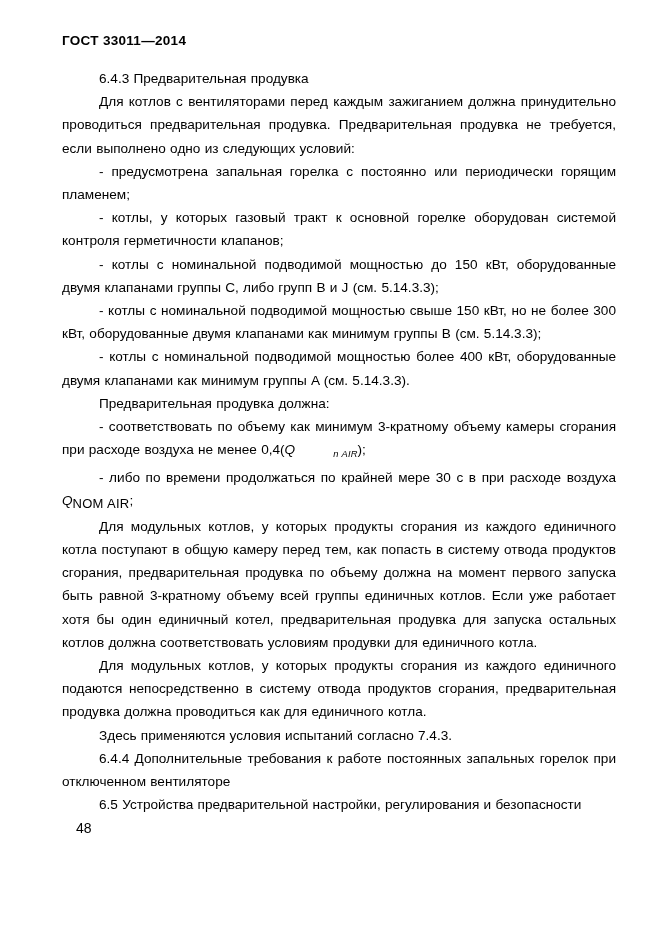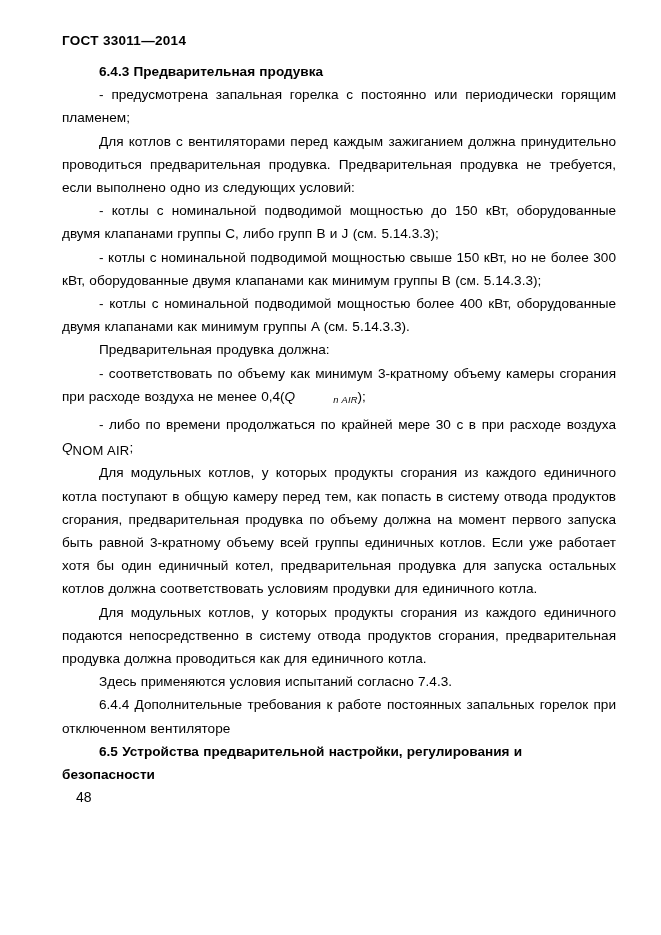--- a/index.html
+++ b/index.html
@@ -17,37 +17,37 @@
   .page {
     box-sizing: border-box;
     width: 661px;
     height: 935px;
     padding: 33px 45px 0 62px;
   }
   .doc-header {
     font-size: 13.5px;
     font-weight: bold;
     letter-spacing: 0.3px;
-    margin-bottom: 12px;
+    margin-bottom: 19px;
   }
   .doc-body p {
     margin: 0;
     font-size: 13.6px;
     line-height: 23.2px;
     text-align: justify;
     text-indent: 37px;
     word-spacing: 0.5px;
   }
   .doc-body p.heading {
     font-weight: bold;
     text-align: left;
   }
   
   .s-n { }
-  .s-b { font-weight: bold; }
+  .s-b { font-weight: normal; }
   .s-i { font-style: italic; }
   .s-sub {
     font-size: 13px;
     vertical-align: -2.5px;
     letter-spacing: 0.2px;
   }
   .s-subi {
     font-size: 9.3px;
     vertical-align: -2.5px;
     font-style: italic;
@@ -62,22 +62,23 @@
   }
 </style>
 </head>
 <body>
 
 <div class="page">
   <div class="doc-header">ГОСТ 33011—2014</div>
 
   <main class="doc-body">
       <p class="heading"><span class="s-b">6.4.3 Предварительная продувка</span></p>
+      <p class="paragraph"><span class="s-n">Для котлов с вентиляторами перед каждым зажиганием должна принудительно проводиться предварительная продувка. Предварительная продувка не требуется, если выполнено одно из следующих условий:</span></p>
       <p class="paragraph"><span class="s-n">- предусмотрена запальная горелка с постоянно или периодически горящим пламенем;</span></p>
-      <p class="paragraph"><span class="s-n">Для котлов с вентиляторами перед каждым зажиганием должна принудительно проводиться предварительная продувка. Предварительная продувка не требуется, если выполнено одно из следующих условий:</span></p>
+      <p class="paragraph"><span class="s-n">- котлы, у которых газовый тракт к основной горелке оборудован системой контроля герметичности клапанов;</span></p>
       <p class="paragraph"><span class="s-n">- котлы с номинальной подводимой мощностью до 150 кВт, оборудованные двумя клапанами группы C, либо групп B и J (см. 5.14.3.3);</span></p>
       <p class="paragraph"><span class="s-n">- котлы с номинальной подводимой мощностью свыше 150 кВт, но не более 300 кВт, оборудованные двумя клапанами как минимум группы B (см. 5.14.3.3);</span></p>
       <p class="paragraph"><span class="s-n">- котлы с номинальной подводимой мощностью более 400 кВт, оборудованные двумя клапанами как минимум группы A (см. 5.14.3.3).</span></p>
       <p class="paragraph"><span class="s-n">Предварительная продувка должна:</span></p>
       <p class="paragraph"><span class="s-n">- соответствовать по объему как минимум 3-кратному объему камеры сгорания при расходе воздуха не менее 0,4(</span><span class="s-i">Q</span><span class="s-subi">n AIR</span><span class="s-n">);</span></p>
       <p class="paragraph"><span class="s-n">- либо по времени продолжаться по крайней мере 30 с в при расходе воздуха </span><span class="s-i">Q</span><span class="s-sub">NOM AIR</span><span class="s-n">;</span></p>
       <p class="paragraph"><span class="s-n">Для модульных котлов, у которых продукты сгорания из каждого единичного котла поступают в общую камеру перед тем, как попасть в систему отвода продуктов сгорания, предварительная продувка по объему должна на момент первого запуска быть равной 3-кратному объему всей группы единичных котлов. Если уже работает хотя бы один единичный котел, предварительная продувка для запуска остальных котлов должна соответствовать условиям продувки для единичного котла.</span></p>
       <p class="paragraph"><span class="s-n">Для модульных котлов, у которых продукты сгорания из каждого единичного подаются непосредственно в систему отвода продуктов сгорания, предварительная продувка должна проводиться как для единичного котла.</span></p>
       <p class="paragraph"><span class="s-n">Здесь применяются условия испытаний согласно 7.4.3.</span></p>
       <p class="paragraph"><span class="s-n">6.4.4 Дополнительные требования к работе постоянных запальных горелок при отключенном вентиляторе</span></p>

